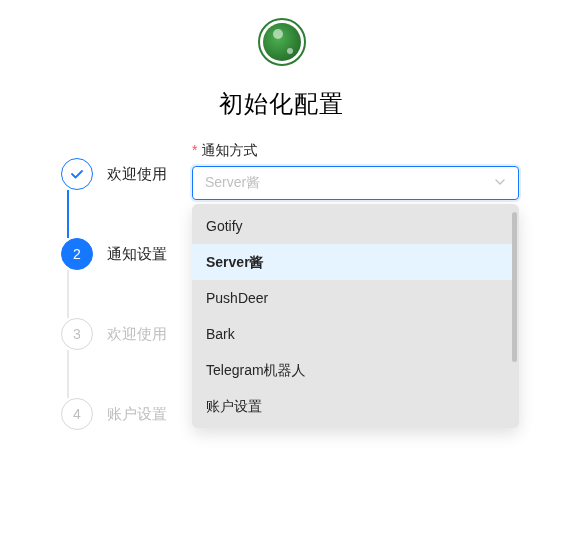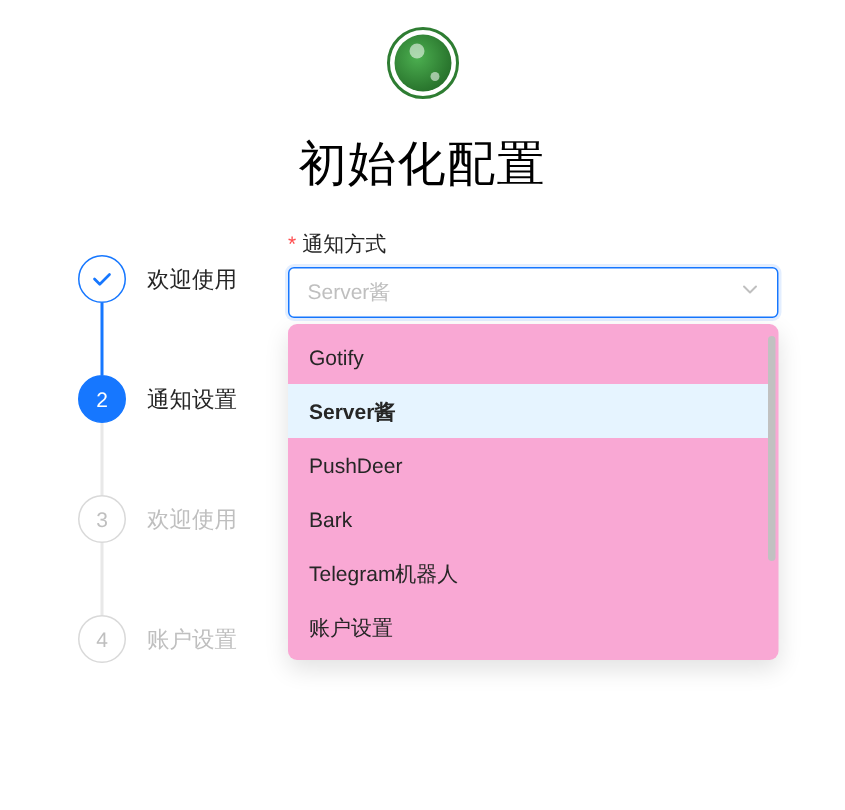--- a/index.html
+++ b/index.html
@@ -23,33 +23,33 @@
   background: radial-gradient(circle at 40% 40%, #4caf50 0%, #2e7d32 60%, #1b5e20 100%);
   position: relative; overflow: hidden;
 }
 .logo-inner::before, .logo-inner::after {
   content: ""; position: absolute; background: rgba(255,255,255,0.55);
   border-radius: 50%;
 }
 .logo-inner::before { width: 10px; height: 10px; top: 6px; left: 10px; }
 .logo-inner::after { width: 6px; height: 6px; bottom: 7px; right: 8px; }
 .title {
-  font-size: 32px; font-weight: 400; color: #000;
+  font-size: 24px; font-weight: 400; color: #000;
   margin-top: 22px; letter-spacing: 1px;
 }
 .body {
   display: flex; padding: 38px 20px 0 52px;
 }
 .steps {
   width: 124px; display: flex; flex-direction: column;
   position: relative;
 }
 .step {
   display: flex; align-items: center; gap: 14px;
-  position: relative; height: 32px;
+  position: relative; height: 32px; justify-content: center;
 }
 .step + .step { margin-top: 48px; }
 .step-line {
   position: absolute; left: 15px; top: 32px; width: 2px; height: 48px;
   background: #e8e8e8;
 }
 .step-line.active { background: #1677ff; }
 .step-icon {
   width: 32px; height: 32px; border-radius: 50%;
   display: inline-flex; align-items: center; justify-content: center;
@@ -77,21 +77,21 @@
 .select-box {
   border: 1px solid #1677ff; border-radius: 4px;
   height: 34px; display: flex; align-items: center;
   padding: 0 12px; cursor: pointer;
   box-shadow: 0 0 0 2px rgba(22,119,255,0.12);
 }
 .select-placeholder { color: #bfbfbf; font-size: 14px; flex: 1; }
 .chevron { color: #bfbfbf; }
 .dropdown {
   position: absolute; top: 38px; left: 0; right: 0;
-  background: #f9a8d4; border-radius: 6px;
+  background: #e5e5e5; border-radius: 6px;
   box-shadow: 0 6px 16px rgba(0,0,0,0.12);
   padding: 4px 0; z-index: 10;
 }
 .dropdown-inner { max-height: 290px; overflow: hidden; padding-right: 4px; position: relative; }
 .option {
   padding: 8px 14px; font-size: 14px; color: #262626;
   cursor: pointer; line-height: 20px;
 }
 .option.selected { background: #e6f4ff; font-weight: 600; }
 .scrollbar {

